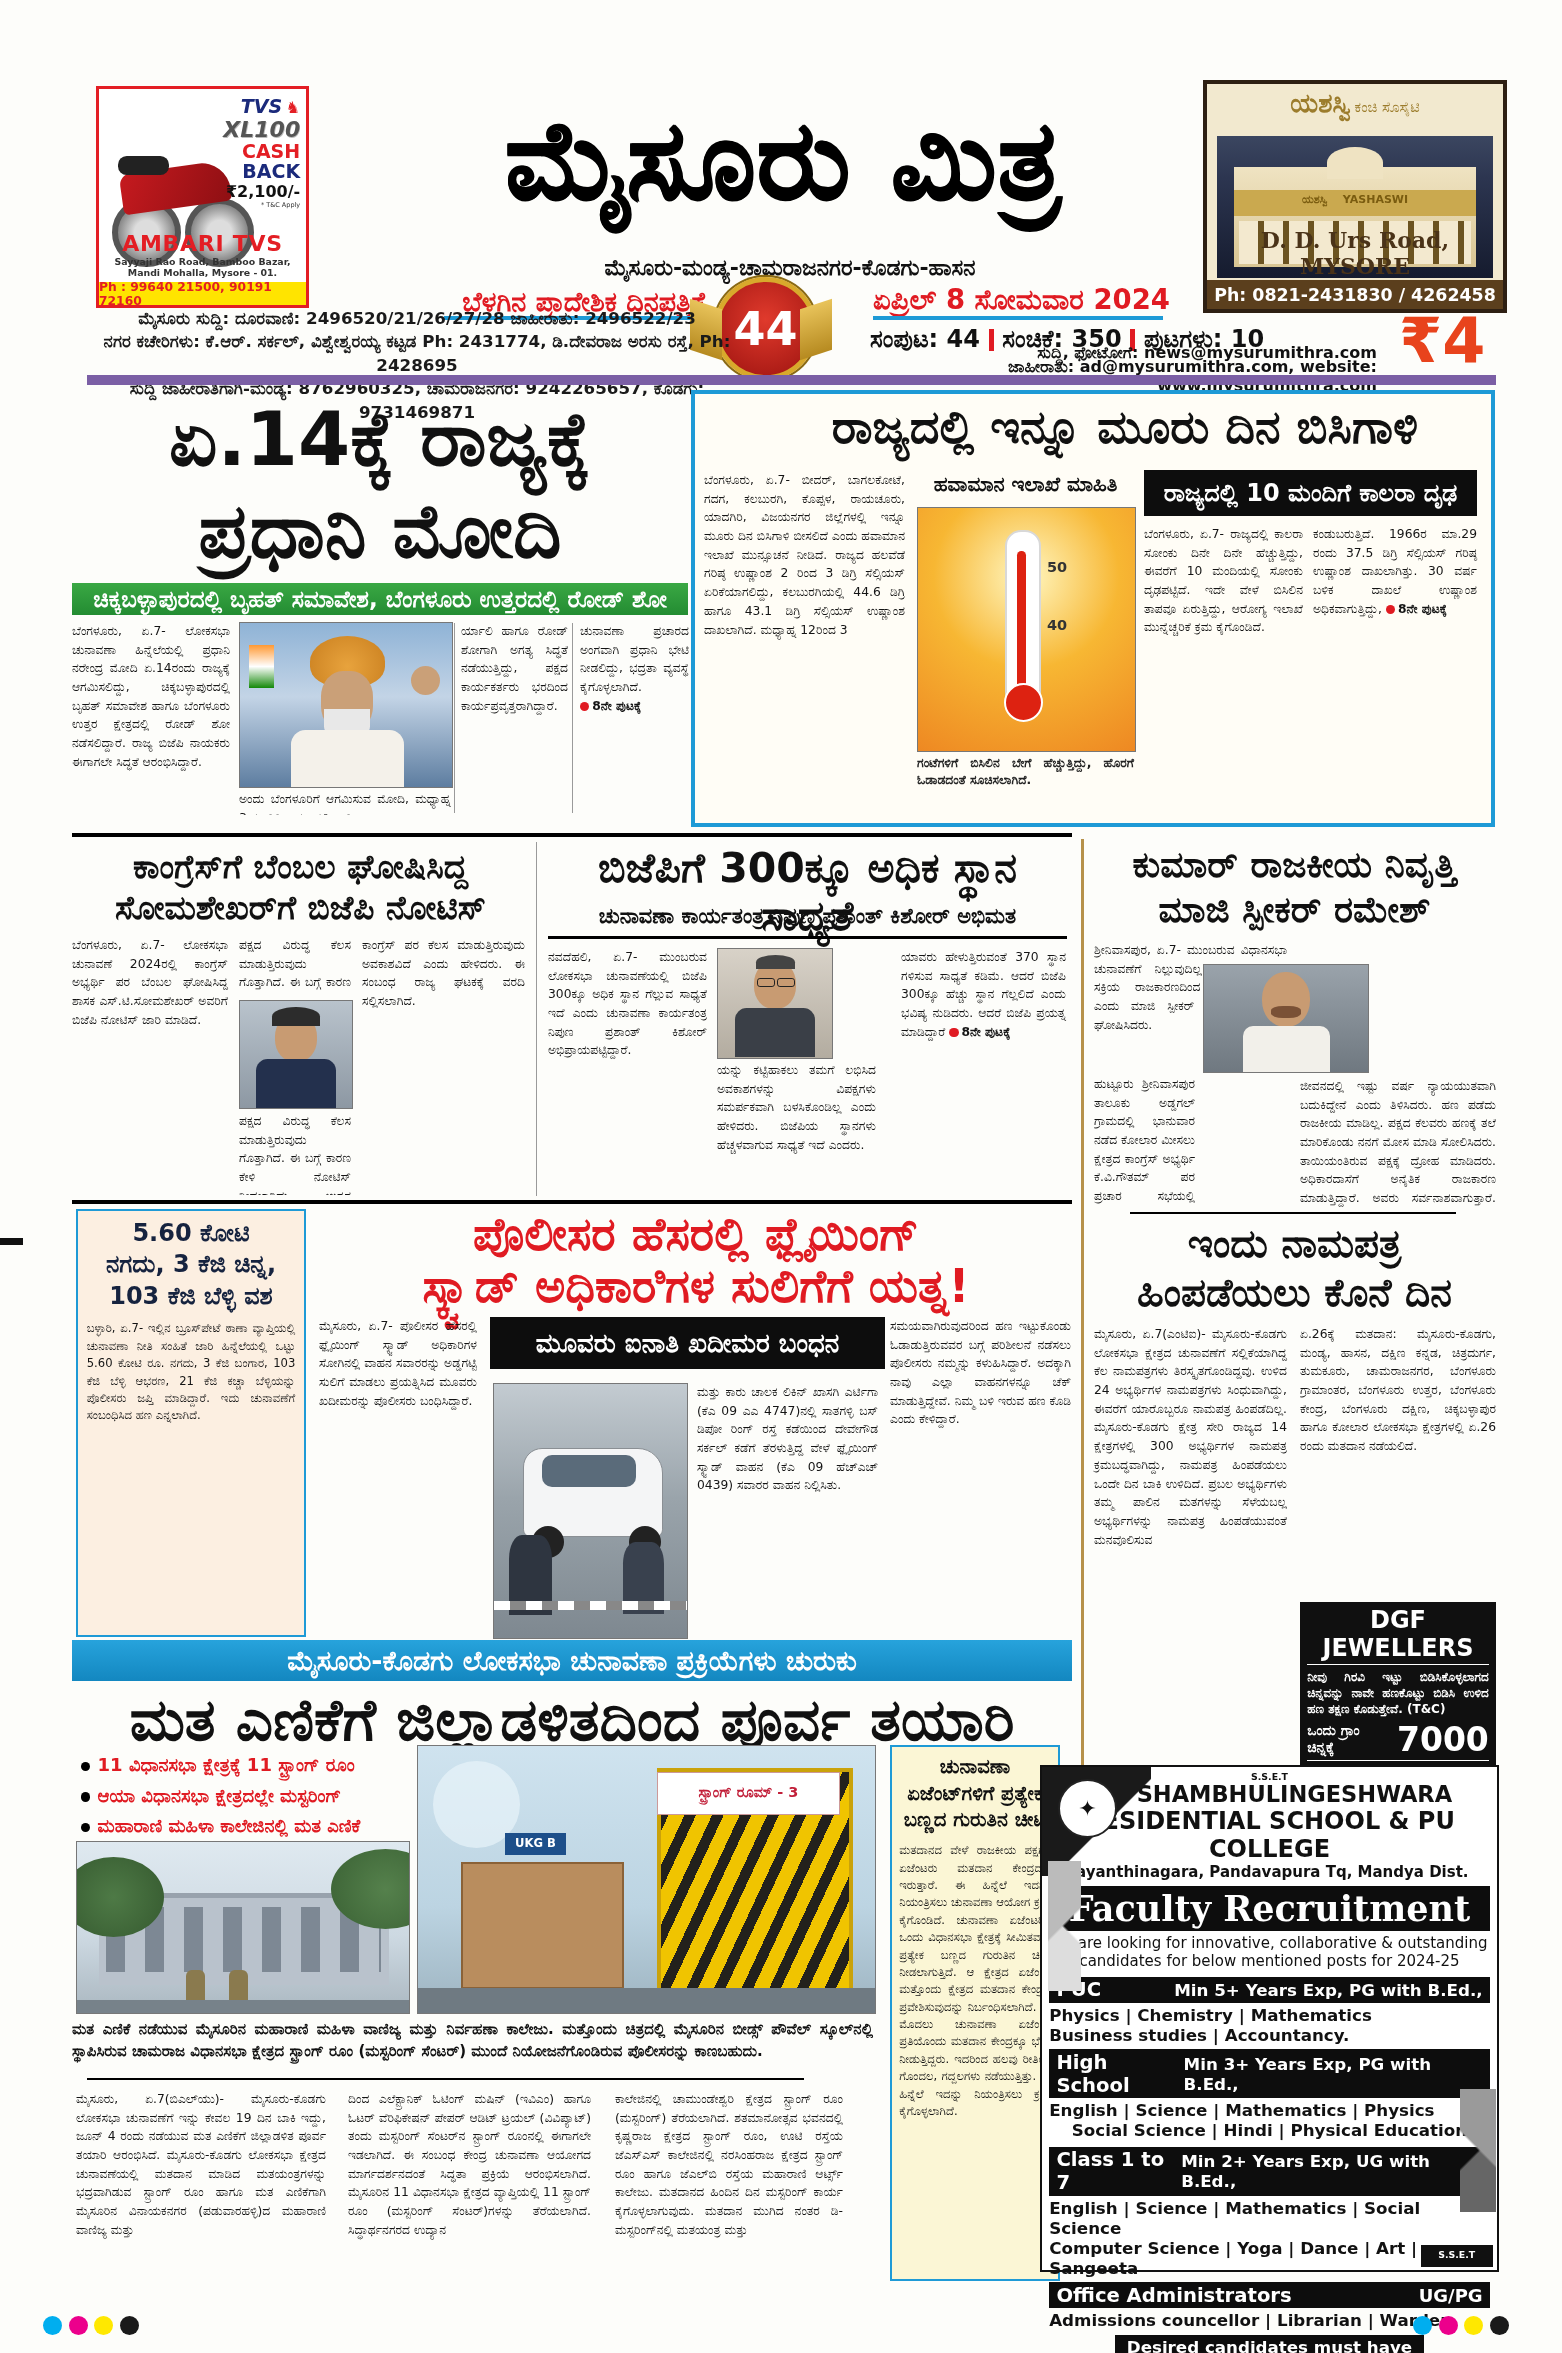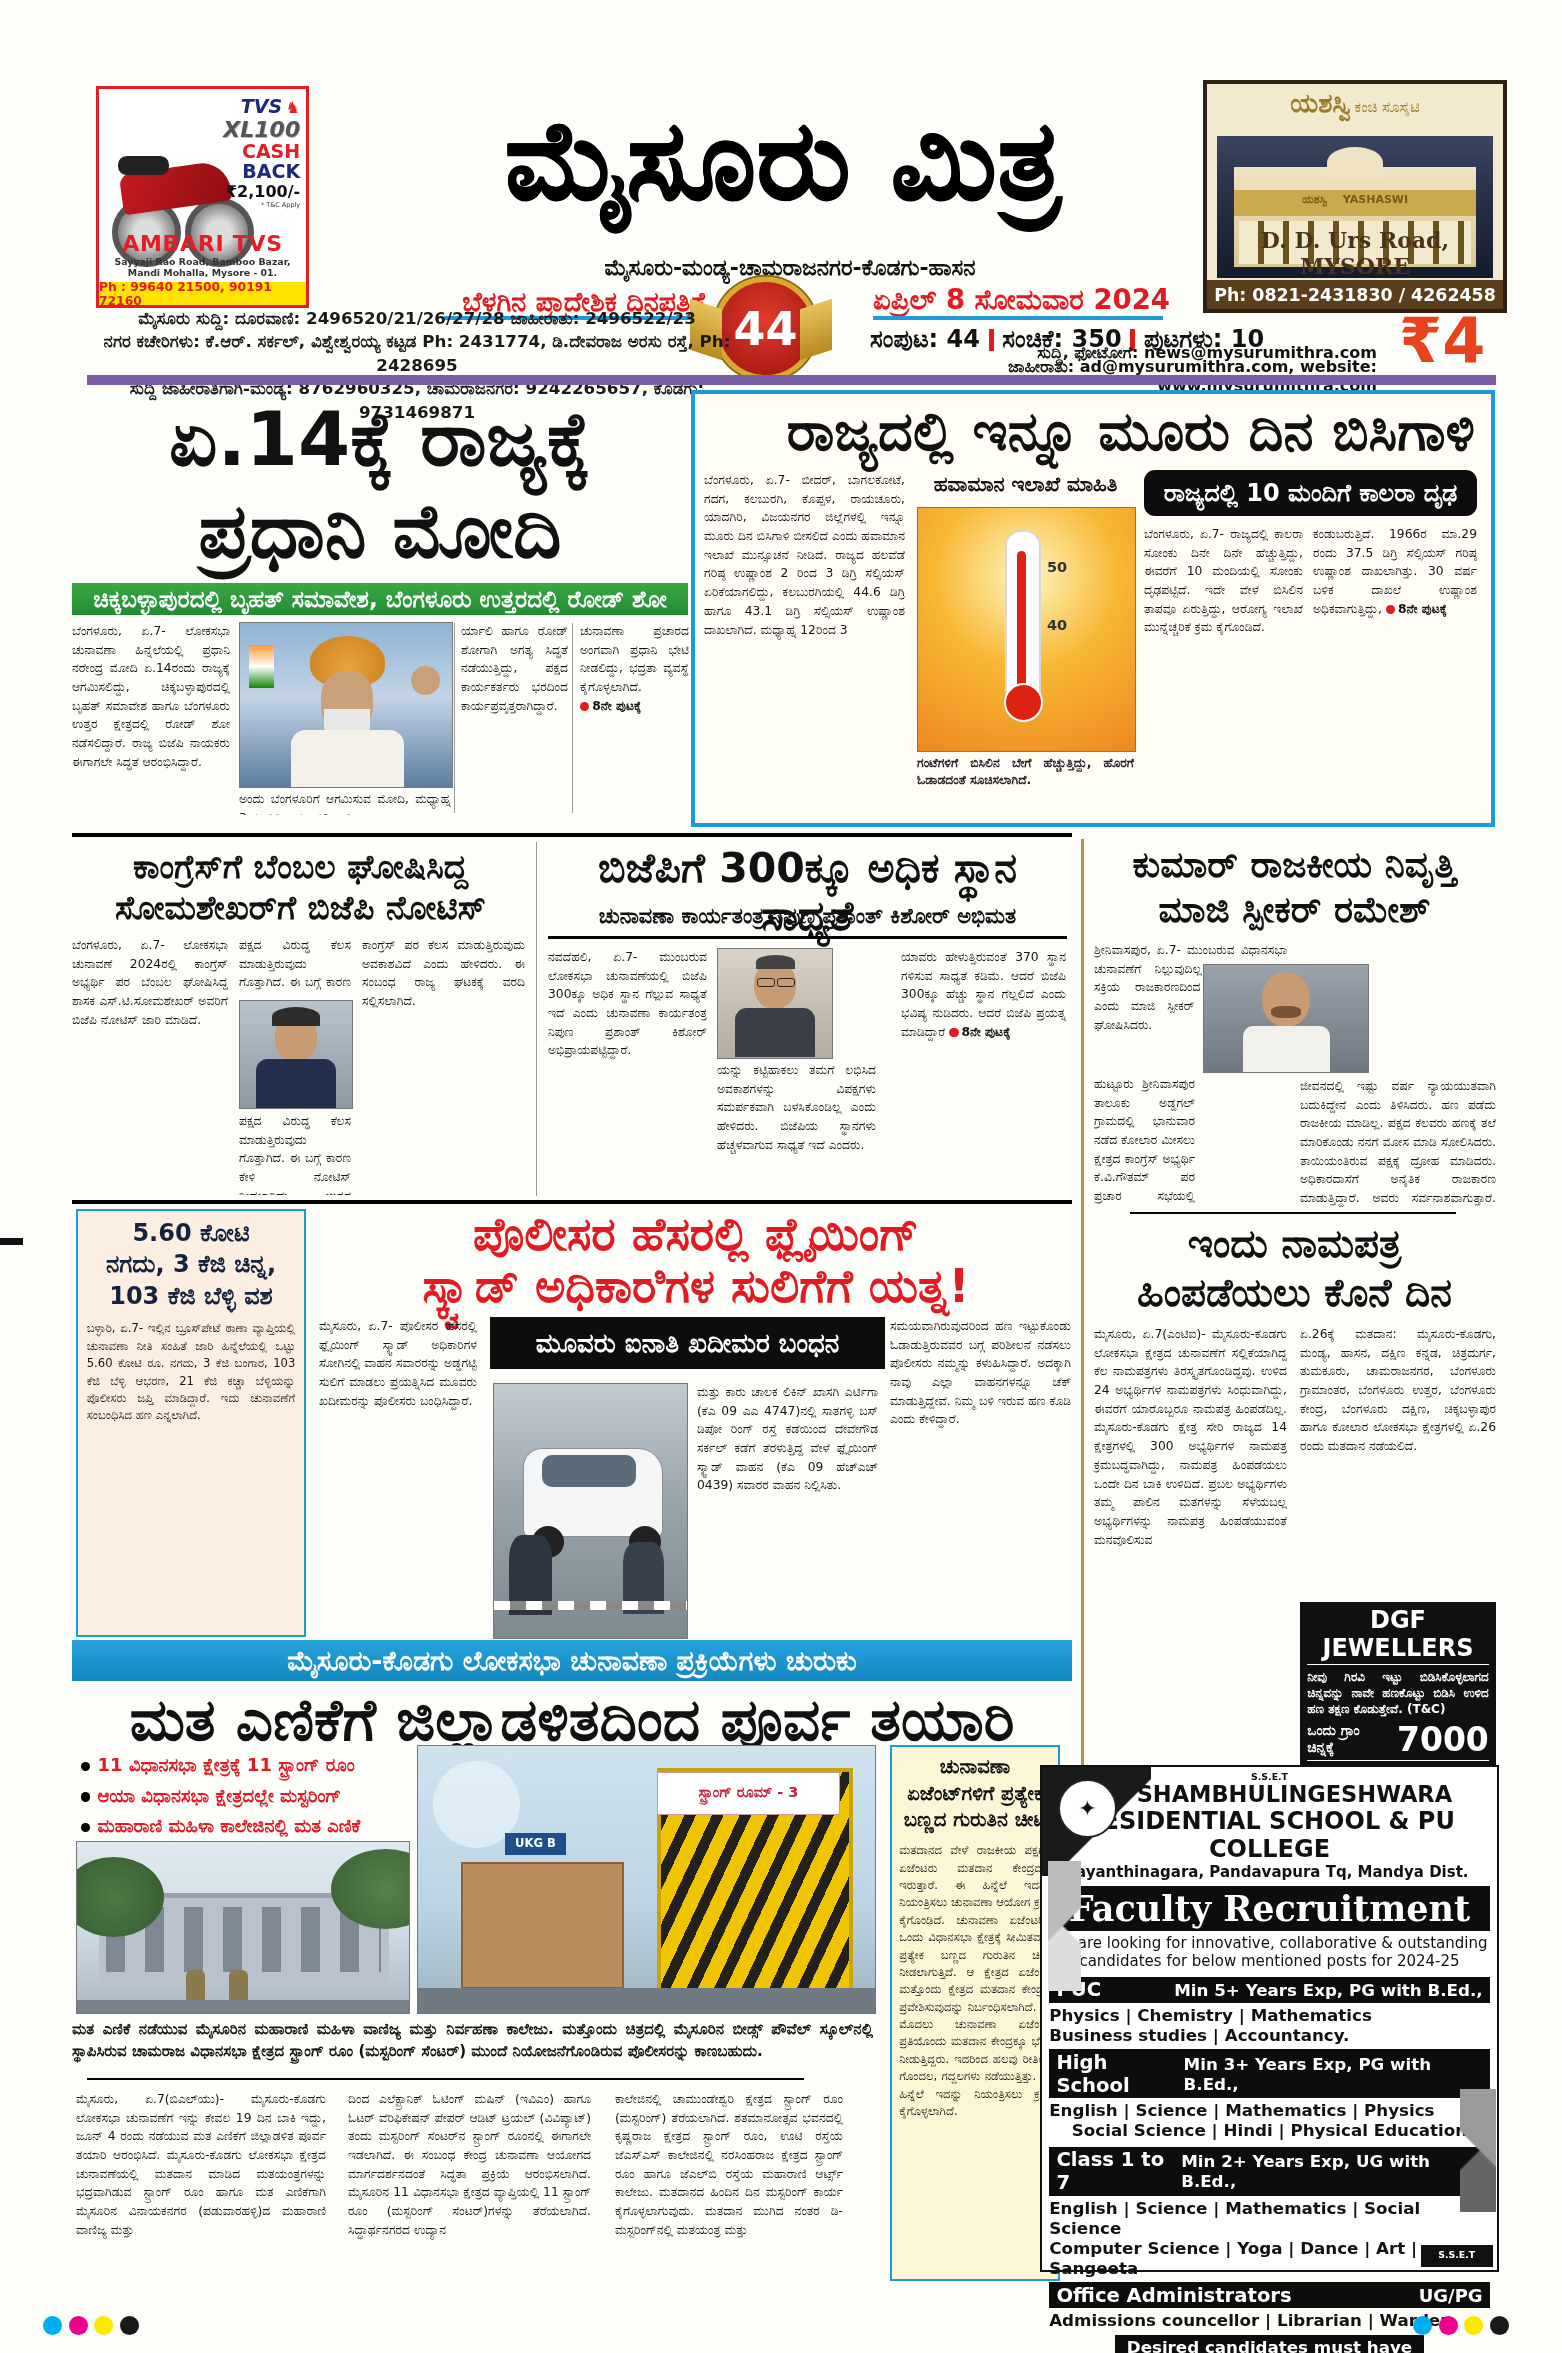--- a/index.html
+++ b/index.html
@@ -141,32 +141,32 @@
   <div class="abs bt" style="left:239px;top:790px;width:212px;height:25px;overflow:hidden;">ಅಂದು ಬೆಂಗಳೂರಿಗೆ ಆಗಮಿಸುವ ಮೋದಿ, ಮಧ್ಯಾಹ್ನ 3 ಗಂಟೆಗೆ ವಾಪಸ್ಸಾಗಲಿದ್ದಾರೆ.</div>
   <div class="abs vrule" style="left:454px;top:623px;height:190px;"></div>
   <div class="abs bt" style="left:461px;top:622px;width:107px;height:193px;">ರ್ಯಾಲಿ ಹಾಗೂ ರೋಡ್ ಶೋಗಾಗಿ ಅಗತ್ಯ ಸಿದ್ಧತೆ ನಡೆಯುತ್ತಿದ್ದು, ಪಕ್ಷದ ಕಾರ್ಯಕರ್ತರು ಭರದಿಂದ ಕಾರ್ಯಪ್ರವೃತ್ತರಾಗಿದ್ದಾರೆ.</div>
   <div class="abs vrule" style="left:572px;top:623px;height:190px;"></div>
   <div class="abs bt" style="left:580px;top:622px;width:109px;height:193px;">
     <span>ಚುನಾವಣಾ ಪ್ರಚಾರದ ಅಂಗವಾಗಿ ಪ್ರಧಾನಿ ಭೇಟಿ ನೀಡಲಿದ್ದು, ಭದ್ರತಾ ವ್ಯವಸ್ಥೆ ಕೈಗೊಳ್ಳಲಾಗಿದೆ.</span>
     <span class="cont"><span class="dot"></span><span>8ನೇ ಪುಟಕ್ಕೆ</span></span>
   </div>
 
   <div class="abs bluebox" style="left:691px;top:390px;width:796px;height:429px;"></div>
-  <div class="abs c b" style="left:707px;top:400px;width:768px;font-size:54px;text-align:right;">ರಾಜ್ಯದಲ್ಲಿ ಇನ್ನೂ ಮೂರು ದಿನ ಬಿಸಿಗಾಳಿ</div>
+  <div class="abs c b" style="left:741px;top:400px;width:768px;font-size:46px;">ರಾಜ್ಯದಲ್ಲಿ ಇನ್ನೂ ಮೂರು ದಿನ ಬಿಸಿಗಾಳಿ</div>
   <div class="abs bt" style="left:704px;top:471px;width:201px;height:333px;">ಬೆಂಗಳೂರು, ಏ.7- ಬೀದರ್, ಬಾಗಲಕೋಟೆ, ಗದಗ, ಕಲಬುರಗಿ, ಕೊಪ್ಪಳ, ರಾಯಚೂರು, ಯಾದಗಿರಿ, ವಿಜಯನಗರ ಜಿಲ್ಲೆಗಳಲ್ಲಿ ಇನ್ನೂ ಮೂರು ದಿನ ಬಿಸಿಗಾಳಿ ಬೀಸಲಿದೆ ಎಂದು ಹವಾಮಾನ ಇಲಾಖೆ ಮುನ್ಸೂಚನೆ ನೀಡಿದೆ. ರಾಜ್ಯದ ಹಲವೆಡೆ ಗರಿಷ್ಠ ಉಷ್ಣಾಂಶ 2 ರಿಂದ 3 ಡಿಗ್ರಿ ಸೆಲ್ಸಿಯಸ್ ಏರಿಕೆಯಾಗಲಿದ್ದು, ಕಲಬುರಗಿಯಲ್ಲಿ 44.6 ಡಿಗ್ರಿ ಹಾಗೂ 43.1 ಡಿಗ್ರಿ ಸೆಲ್ಸಿಯಸ್ ಉಷ್ಣಾಂಶ ದಾಖಲಾಗಿದೆ. ಮಧ್ಯಾಹ್ನ 12ರಿಂದ 3</div>
   <div class="abs c b" style="left:917px;top:472px;width:217px;font-size:20px;">ಹವಾಮಾನ ಇಲಾಖೆ ಮಾಹಿತಿ</div>
   <div class="ph" style="left:917px;top:507px;width:217px;height:243px;background:radial-gradient(circle at 50% 28%,#fff7c2 0%,#f7b733 45%,#ee8822 100%);">
     <div class="shape" style="left:87px;top:22px;width:32px;height:174px;background:#fff;border-radius:16px;border:2.2px solid #d8d8d8;"></div>
     <div class="shape" style="left:99px;top:43px;width:8.7px;height:138px;background:#d21;border-radius:4.3px;"></div>
     <div class="shape" style="left:86px;top:175px;width:35px;height:35px;background:#d21;border-radius:50%;border:2.2px solid #fff;"></div>
     <div class="shape b" style="left:129px;top:51px;color:#333;font-size:14.5px;">50</div>
     <div class="shape b" style="left:129px;top:109px;color:#333;font-size:14.5px;">40</div>
   </div>
   <div class="abs b j" style="left:917px;top:755px;width:217px;font-size:12.3px;line-height:1.4;color:#222;">ಗಂಟೆಗಳಿಗೆ ಬಿಸಿಲಿನ ಬೇಗೆ ಹೆಚ್ಚುತ್ತಿದ್ದು, ಹೊರಗೆ ಓಡಾಡದಂತೆ ಸೂಚಿಸಲಾಗಿದೆ.</div>
-  <div class="abs blackbar" style="left:1144px;top:470px;width:333px;height:46px;font-size:24px;border-radius:11px;">
+  <div class="abs blackbar" style="left:1144px;top:470px;width:333px;height:46px;font-size:24px;">
     <span>ರಾಜ್ಯದಲ್ಲಿ 10 ಮಂದಿಗೆ ಕಾಲರಾ ದೃಢ</span>
   </div>
   <div class="abs bt" style="left:1144px;top:525px;width:159px;height:280px;">ಬೆಂಗಳೂರು, ಏ.7- ರಾಜ್ಯದಲ್ಲಿ ಕಾಲರಾ ಸೋಂಕು ದಿನೇ ದಿನೇ ಹೆಚ್ಚುತ್ತಿದ್ದು, ಈವರೆಗೆ 10 ಮಂದಿಯಲ್ಲಿ ಸೋಂಕು ದೃಢಪಟ್ಟಿದೆ. ಇದೇ ವೇಳೆ ಬಿಸಿಲಿನ ತಾಪವೂ ಏರುತ್ತಿದ್ದು, ಆರೋಗ್ಯ ಇಲಾಖೆ ಮುನ್ನೆಚ್ಚರಿಕೆ ಕ್ರಮ ಕೈಗೊಂಡಿದೆ.</div>
   <div class="abs bt" style="left:1313px;top:525px;width:164px;height:280px;">
     <span>ಕಂಡುಬರುತ್ತಿದೆ. 1966ರ ಮಾ.29 ರಂದು 37.5 ಡಿಗ್ರಿ ಸೆಲ್ಸಿಯಸ್ ಗರಿಷ್ಠ ಉಷ್ಣಾಂಶ ದಾಖಲಾಗಿತ್ತು. 30 ವರ್ಷ ಬಳಿಕ ದಾಖಲೆ ಉಷ್ಣಾಂಶ ಅಧಿಕವಾಗುತ್ತಿದ್ದು,</span>
     <span class="cont"><span class="dot"></span><span>8ನೇ ಪುಟಕ್ಕೆ</span></span>
   </div>
 
   <div class="abs rule" style="left:72px;top:833px;width:1000px;height:3.6px;"></div>
 

